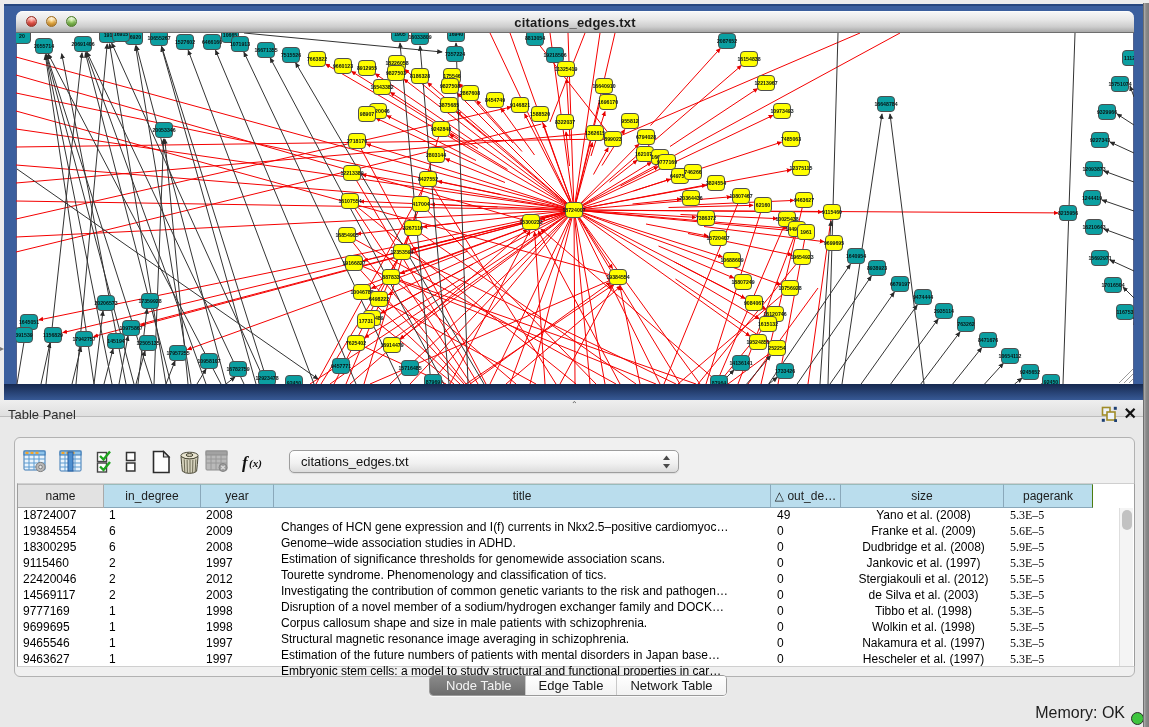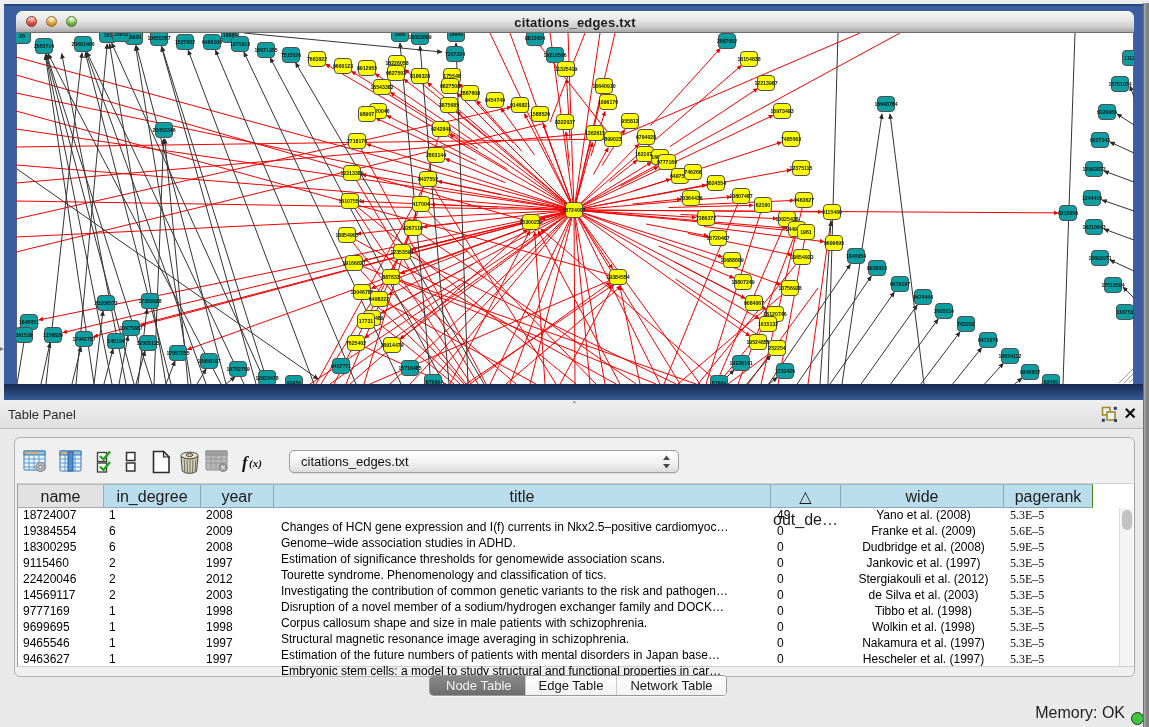--- a/index.html
+++ b/index.html
@@ -15,38 +15,38 @@
   border-bottom:1px solid #6e6e6e; box-shadow:inset 0 1px 0 #fcfcfc; }
 .tl { position:absolute; top:5px; width:11px; height:11px; border-radius:50%; box-shadow:inset 0 -2px 3px rgba(0,0,0,0.18), inset 0 2px 2px rgba(255,255,255,0.75); }
 .tl.r { left:10px; background:radial-gradient(circle at 50% 32%, #ffa9a0 8%, #ea5347 45%, #c93a30 100%); border:0.5px solid #952f24;}
 .tl.y { left:30px; background:radial-gradient(circle at 50% 32%, #ffe9b0 8%, #eeb043 45%, #cf8f2e 100%); border:0.5px solid #9d6c1e;}
 .tl.g { left:50px; background:radial-gradient(circle at 50% 32%, #d4f0b0 8%, #85c253 45%, #68a53b 100%); border:0.5px solid #4e7c29;}
 .wtitle { position:absolute; top:3.5px; left:0; width:100%; text-align:center;
   font-size:13px; font-weight:bold; color:#1c1c1c; letter-spacing:0.2px; }
 .canvas { position:absolute; left:0; top:22px; width:1118px; height:351px;
   background:#fff; overflow:hidden; box-shadow:inset 1px 0 0 #52618d, inset -1px 0 0 #52618d; }
 .tpanel { position:absolute; left:0; top:400px; width:1149px; height:327px; background:#e9e9e9; }
-.tphead { position:absolute; left:0; top:0; width:1149px; height:29px;
+.tphead { position:absolute; left:0; top:0; width:1149px; height:17px;
   background:linear-gradient(#efefef,#dfdfdf); border-bottom:1px solid #bdbdbd;padding-left:12px; }
 .tphead .txt { position:absolute; left:8px; top:7px; font-size:13px; color:#2e2e2e; }
 .tphead .fl { position:absolute; right:31px; top:6px; }
 .tphead .cl { position:absolute; right:12px; top:4px; font-size:16px; font-weight:900; color:#111; }
 .container { position:absolute; left:14px; top:37px; width:1121px; height:240px;
   background:#f0f0f0; border:1px solid #b2b2b2; border-radius:6px; }
 .toolbar { position:absolute; left:0; top:12px; height:24px; width:100%; }
 .toolbar .ic { position:absolute; top:0; }
 .combo { position:absolute; left:274px; top:0px; width:390px; height:23px;
   border:1px solid #9d9d9d; border-radius:5px;
   background:linear-gradient(#ffffff,#f0f0f0 60%,#dcdcdc); box-shadow:0 1px 1px rgba(0,0,0,0.08);
   font-size:13px; color:#111; line-height:22px; padding-left:11px; }
 .combo .arr { position:absolute; right:7px; top:1px; }
 .tablewrap { position:absolute; left:2px; top:45px; width:1118px; height:184px;
   background:#fff; border:1px solid #cfcfcf; border-left:1px solid #9d9d9d; border-right:1px solid #9d9d9d;}
 .thead { position:absolute; left:0; top:0; width:1103px; height:24px; display:flex;
-  font-size:16px; color:#1c1c1c; }
+  font-size:12px; color:#1c1c1c; }
 .th { background:#badded; border-right:1px solid #8aa8ba; border-top:1px solid #9bb; border-bottom:1px solid #8aa8ba;
   text-align:center; line-height:23px; height:24px; }
 .th.g { background:#e2e2e2; border-right:1px solid #a9a9a9; border-top:1px solid #bbb; border-bottom:1px solid #a9a9a9; }
 .tbody { position:absolute; left:0; top:24px; width:1103px; }
 .tr { height:16px; font-size:12px; color:#000; position:relative; }
 .tr div { position:absolute; top:0; height:16px; line-height:15px; white-space:nowrap; overflow:hidden; }
 .c0 { left:5px;  width:80px; }
 .c1 { left:91px; width:90px; }
 .c2 { left:188px; width:70px; }
 .c3 { left:263px; width:492px;margin-top:12px; }
@@ -712,21 +712,21 @@
             </svg></span>
       </div>
     </div>
     <div class="tablewrap">
       <div class="thead">
         <div class="th g" style="width:86px">name</div>
         <div class="th" style="width:97px">in_degree</div>
         <div class="th" style="width:73px">year</div>
         <div class="th" style="width:497px">title</div>
         <div class="th" style="width:70px">△ out_de…</div>
-        <div class="th" style="width:163px">wide</div>
+        <div class="th" style="width:163px">size</div>
         <div class="th" style="width:89px; border-right:1px solid #4d7c0f;">pagerank</div>
       </div>
       <div class="tbody">
 <div class="tr">
             <div class="c0">18724007</div>
             <div class="c1">1</div>
             <div class="c2">2008</div>
             <div class="c3">Changes of HCN gene expression and I(f) currents in Nkx2.5–positive cardiomyoc…</div>
             <div class="c4">49</div>
             <div class="c5">Yano et al. (2008)</div>

